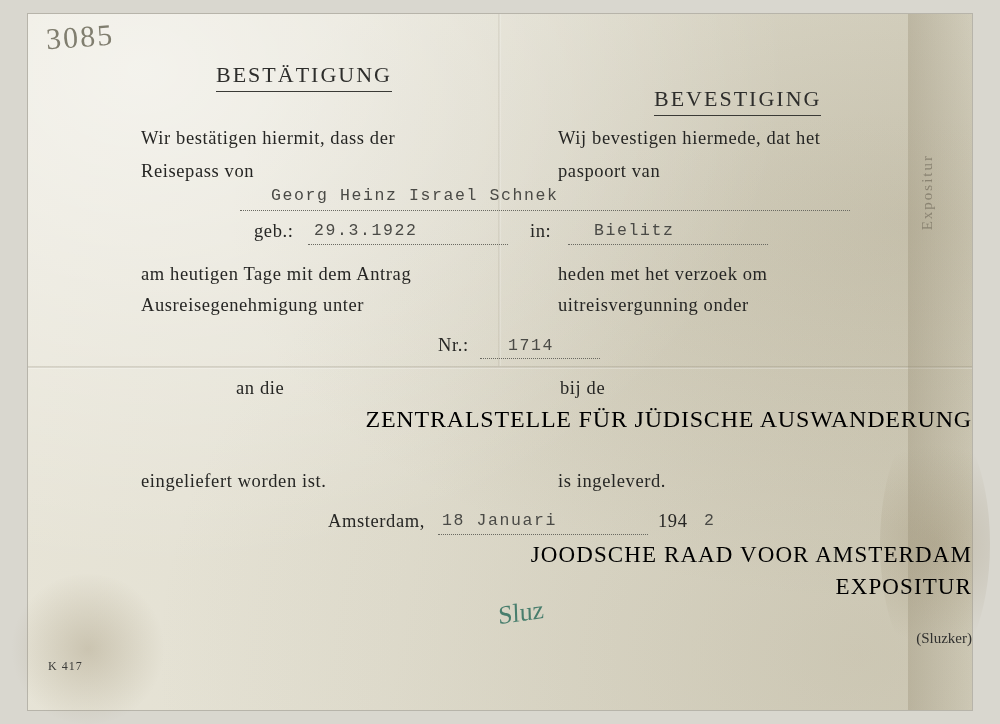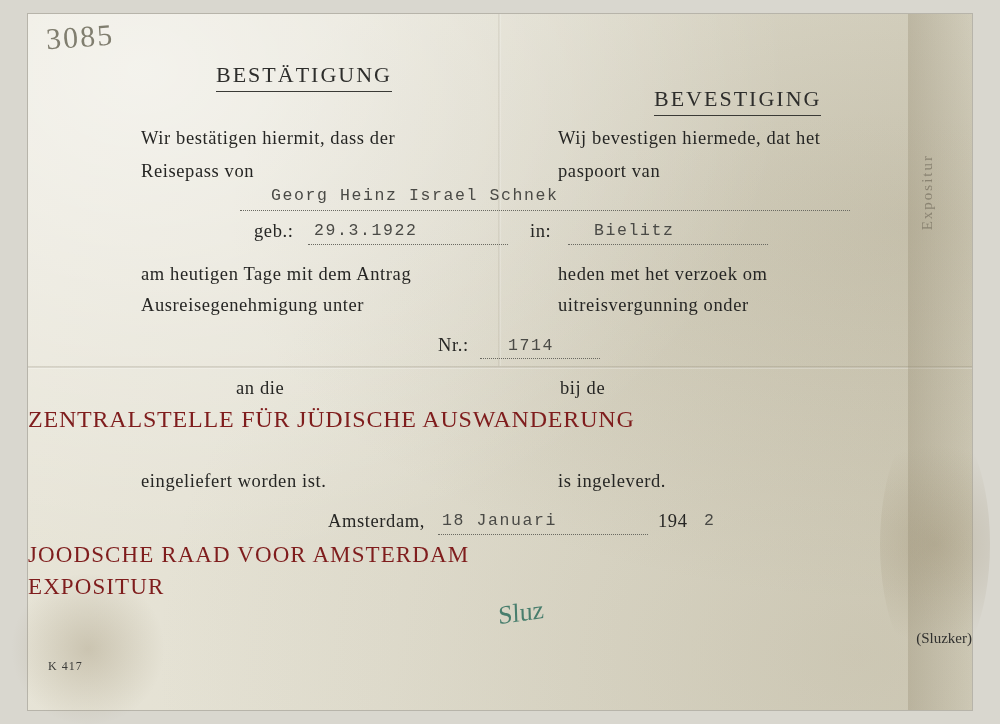--- a/index.html
+++ b/index.html
@@ -72,23 +72,23 @@
     color:#4a4a46;
   }
   .dotline{
     position:absolute;
     border-bottom:1px dotted #6a6a62;
     height:0;
   }
 
   .center{
     position:absolute;
-    text-align:left;
+    text-align:right;
     width:100%;
-    color:#7f1d1d;
+    color:#000000;
   }
   .bigline{
     font-size:24px;letter-spacing:.8px;
   }
   .midline{font-size:19px;}
   .org{
     font-size:23px;letter-spacing:1.1px;
   }
   .signature{
     position:absolute;left:470px;top:584px;

